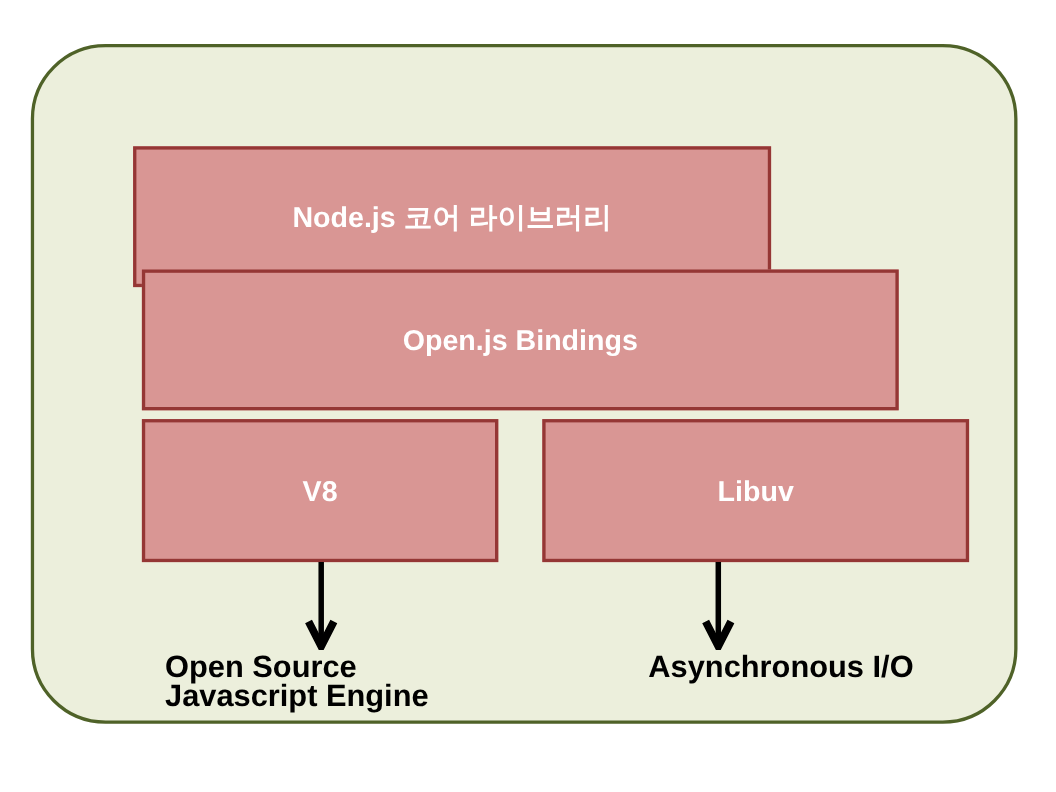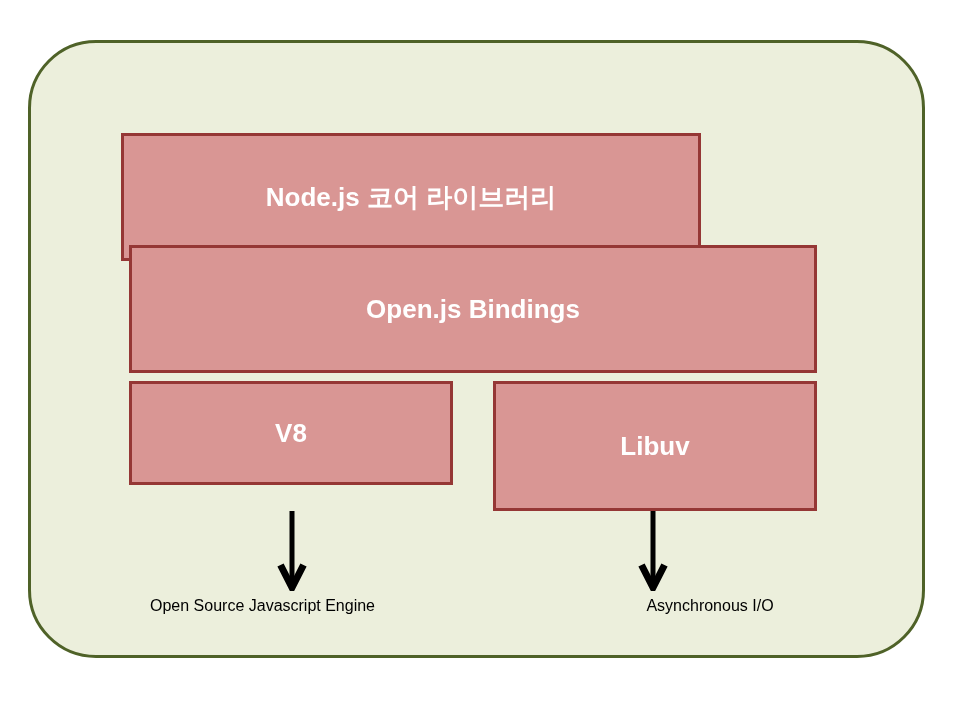--- a/index.html
+++ b/index.html
@@ -38,33 +38,33 @@
     display: flex;
     align-items: center;
     justify-content: center;
     color: var(--box-text);
     font-weight: bold;
     font-size: 26px;
     text-align: center;
   }
   .box-core     { left: 121px; top: 108px; width: 580px; height: 128px; margin-top: 25px; }
   .box-bindings { left: 129px; top: 245px; width: 688px; height: 128px; }
-  .box-v8       { left: 129px; top: 381px; width: 324px; height: 104px; }
-  .box-libuv    { left: 493px; top: 381px; width: 324px; height: 130px; }
+  .box-v8       { left: 129px; top: 381px; width: 324px; height: 130px; }
+  .box-libuv    { left: 493px; top: 381px; width: 388px; height: 130px; }
   .arrow {
     position: absolute;
     width: 30px; height: 80px;
   }
   .arrow-v8    { left: 277px; top: 511px; }
   .arrow-libuv { left: 638px; top: 511px; }
   .annotation {
     position: absolute;
     color: var(--annotation-text);
-    font-weight: normal;
-    font-size: 16px;
+    font-weight: bold;
+    font-size: 28px;
     line-height: 27px;
     text-align: left;
   }
   .annotation-v8    { left: 150px; top: 592px; width: 290px; }
   .annotation-libuv { left: 560px; top: 592px; width: 300px; text-align: center; }
 </style>
 </head>
 <body>
 
 <div class="canvas">

